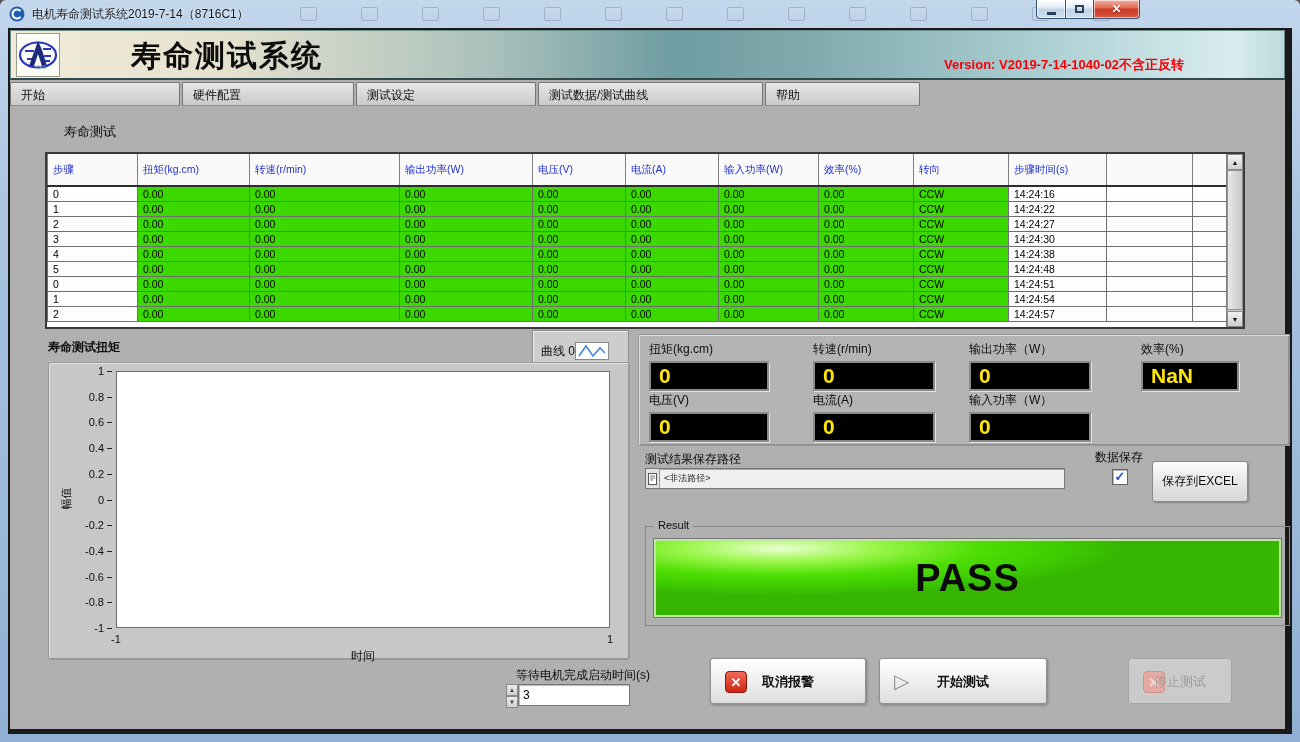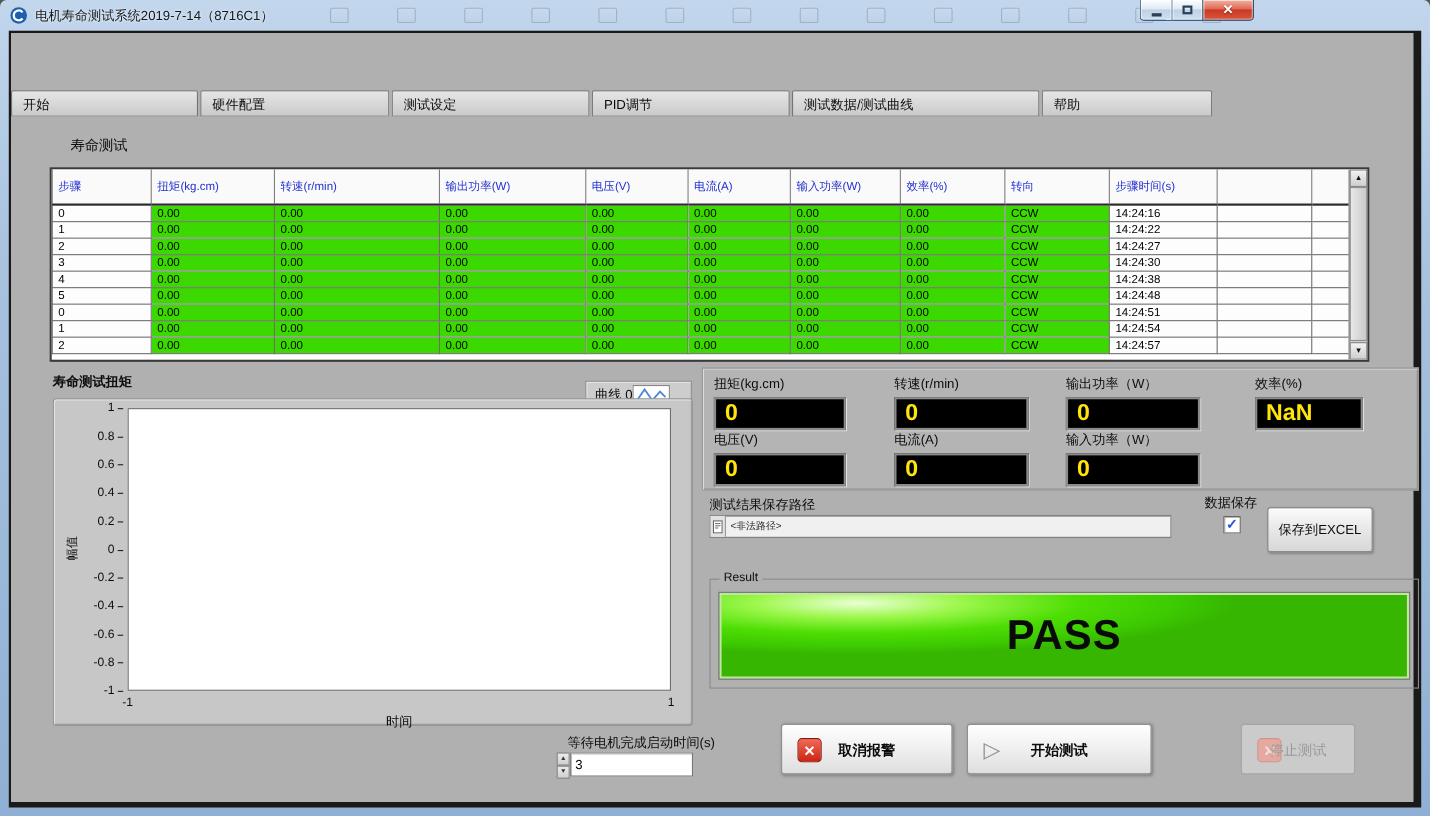--- a/index.html
+++ b/index.html
@@ -57,22 +57,22 @@
   td.c-green { background:#3cd900; }
   .vscroll { position:absolute; right:0; top:0; width:17px; height:173px; background:#cdcdcd; border-left:1px solid #7e7e7e; }
   .sarrow { position:absolute; left:0; width:16px; height:16px; font-size:7px; color:#111; text-align:center; line-height:16px;
     background:linear-gradient(#f2f2f2,#cfcfcf); border:1px solid #8a8a8a; }
   .sarrow.up { top:0; } .sarrow.down { bottom:0; }
   .sthumb { position:absolute; left:0; top:16px; width:16px; height:140px; background:linear-gradient(90deg,#e8e8e8,#c9c9c9);
     border:1px solid #909090; }
 
   
   .chart-label { position:absolute; left:48px; top:339px; font-size:12px; font-weight:bold; color:#0c0c0c; }
-  .legend { position:absolute; left:532px; top:330px; width:97px; height:26px; background:#cdcdcd;
-    border:1px solid #8d8d8d; box-shadow:inset 1px 1px 0 #ececec; display:flex; align-items:center; gap:0; padding-left:8px;margin-top:16px; }
+  .legend { position:absolute; left:532px; top:330px; width:97px; height:42px; background:#cdcdcd;
+    border:1px solid #8d8d8d; box-shadow:inset 1px 1px 0 #ececec; display:flex; align-items:center; gap:0; padding-left:8px; }
   .legend-label { font-size:12px; color:#0c0c0c; }
   .legend-icon { width:34px; height:18px; background:#fff; border:1px solid #888; display:flex; align-items:center; justify-content:center; }
   .chart-panel { position:absolute; left:48px; top:362px; width:582px; height:298px; background:#c7c7c7;
     border:1px solid #979797; border-radius:3px; box-shadow:inset 1px 1px 0 #e4e4e4, inset -1px -1px 0 #9a9a9a; }
   .plot { position:absolute; left:67px; top:8px; width:494px; height:257px; background:#fff; border:1px solid #6d6d6d; }
   .yticks { position:absolute; left:0; top:8px; width:65px; height:257px; }
   .ytick { position:absolute; right:10px; transform:translateY(-50%); font-size:11px; color:#0c0c0c; }
   .ytick::after { content:""; position:absolute; right:-8px; top:50%; width:5px; height:1px; background:#222; }
   .xticks { position:absolute; left:67px; top:270px; width:494px; height:14px; }
   .xtick { position:absolute; transform:translateX(-50%); font-size:11px; color:#0c0c0c; }
@@ -167,26 +167,37 @@
           <span class="glyph-max"></span>
         </div>
       <div class="wbtn close">
           <span>✕</span>
         </div>
     </div>
   </div>
 
   <div class="client"></div>
 
+  <div class="header-band">
+    <div class="logo">
+      <svg width="42" height="42" viewBox="0 0 42 42">
+        <ellipse cx="21" cy="21" rx="18" ry="12.5" fill="none" stroke="#2a35c0" stroke-width="2.2"></ellipse>
+        <path d="M8 17 h9 M10 25 h6 M26 15 h8 M27 22 h7 M27 27 h6" stroke="#2a35c0" stroke-width="1.8" fill="none"></path>
+        <path d="M12 32 L21 7 L25 16 L30 32 L25 32 L21 20 L17 32 Z" fill="#1b2a7a"></path>
+        <text x="19" y="35" font-size="5" fill="#8aa">CAS</text>
+      </svg>
+    </div>
+    <div class="app-title">寿命测试系统</div>
+    <div class="version">Version: V2019-7-14-1040-02不含正反转</div>
+  </div>
 
   <div class="tabbar">
       <div class="tab" style="width: 170px;">开始</div>
       <div class="tab" style="width: 172px;">硬件配置</div>
       <div class="tab" style="width: 180px;">测试设定</div>
-      <div class="tab" style="width: 180px;">PID调节</div>
       <div class="tab" style="width: 225px;">测试数据/测试曲线</div>
       <div class="tab" style="width: 155px;">帮助</div>
     </div>
 
   <div class="tbl-label">寿命测试</div>
   <div class="table-wrap">
     <table>
         <colgroup>
           <col style="width: 90px;">
           <col style="width: 112px;">

